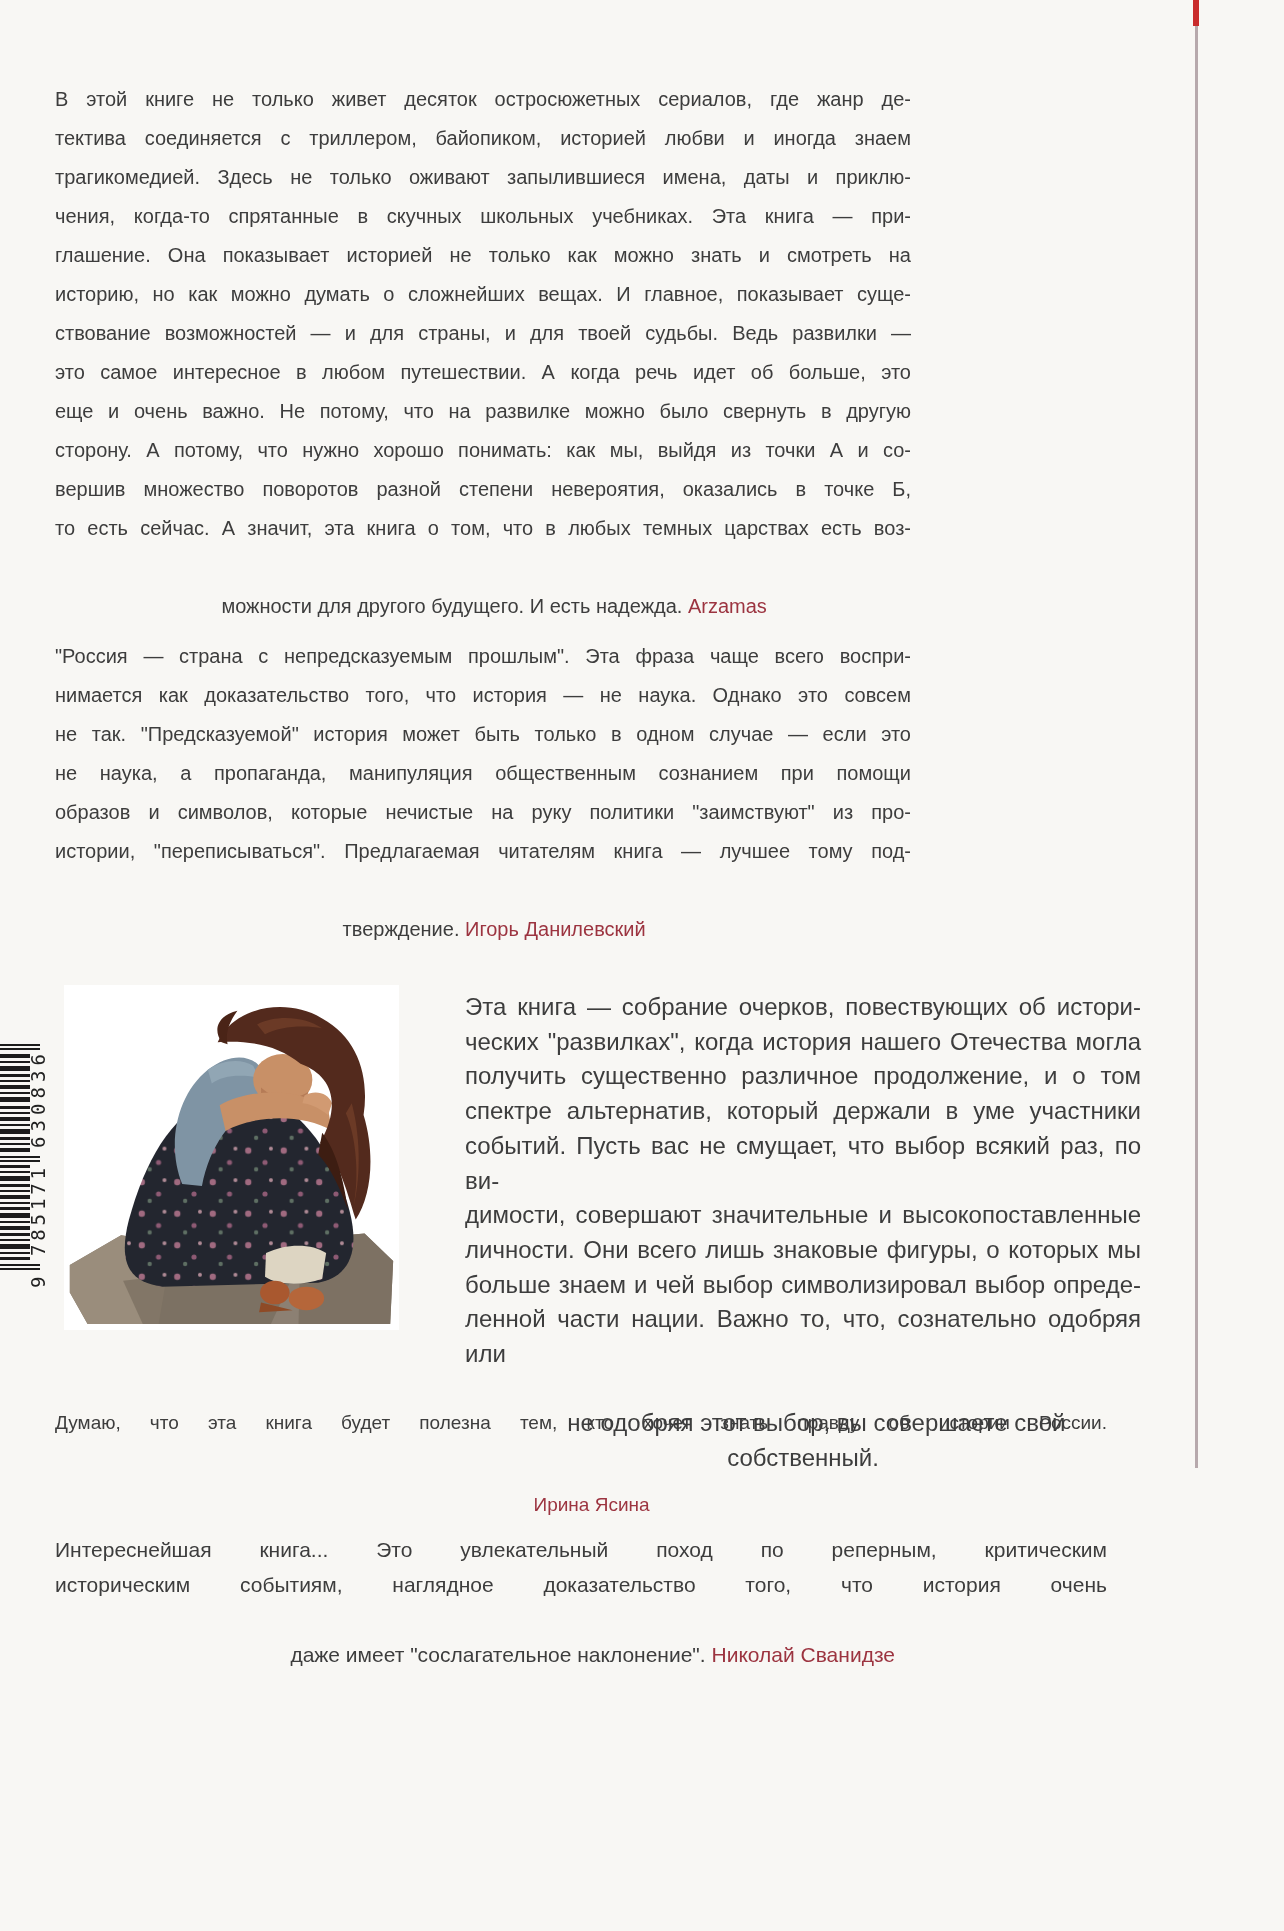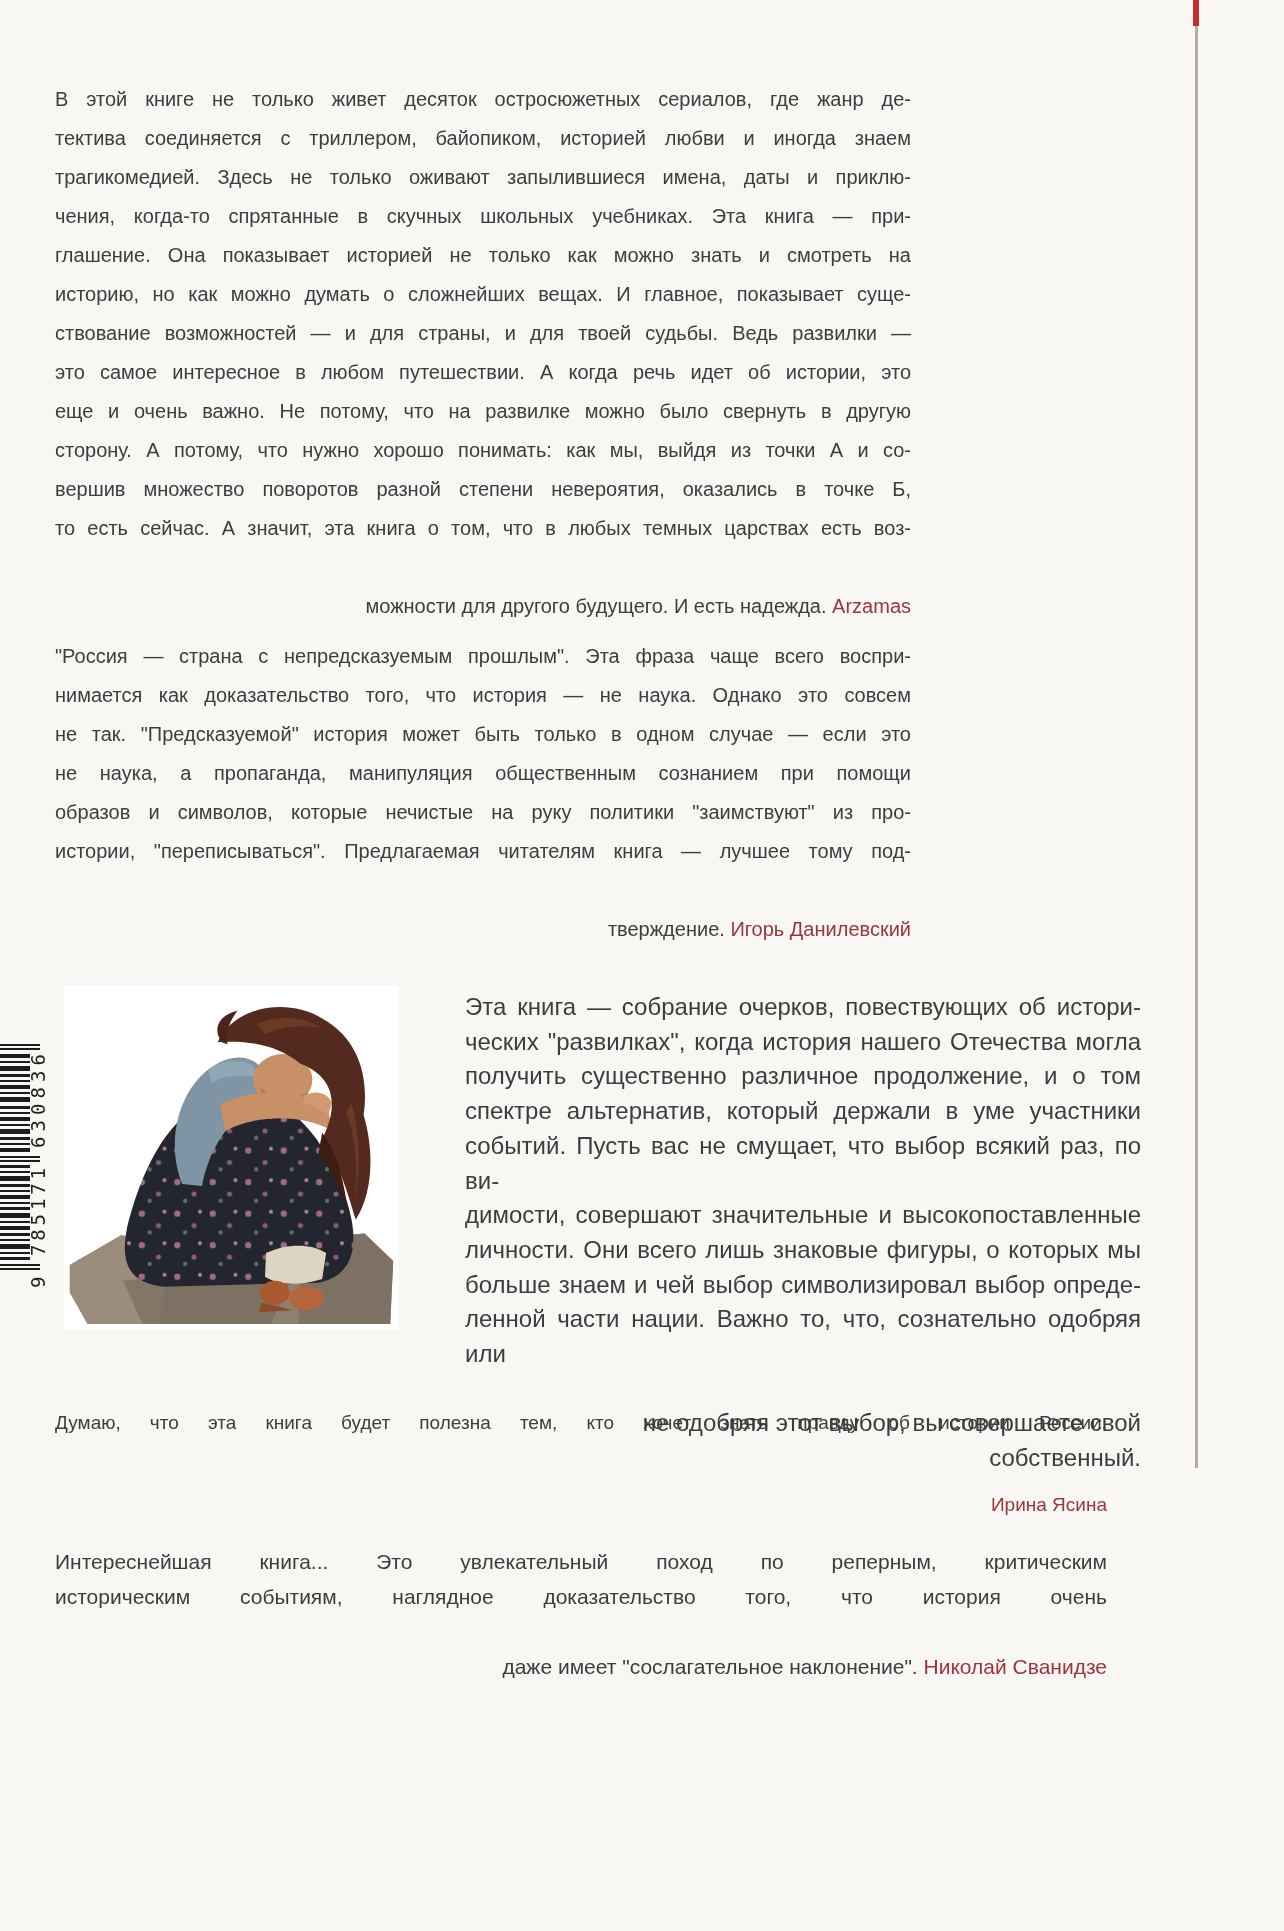--- a/index.html
+++ b/index.html
@@ -6,29 +6,29 @@
   body {
     width:1284px; height:1931px; position:relative;
     background:#f8f7f4;
     font-family:"Liberation Sans","DejaVu Sans",sans-serif;
     color:#3d3d3d;
     overflow:hidden;
   }
   .sec { position:absolute; }
   .ln { white-space:pre-wrap; }
   .jl { text-align:justify; text-align-last:justify; }
-  .tailln { text-align:right; }
+  .tailln { text-align:center; }
   .name { color:#9c3440; }
 
   
   #p1 { left:55px; top:80px;  width:856px;  font-size:20px;  line-height:39px; }
   #p2 { left:55px; top:637px; width:856px;  font-size:20px;  line-height:39px; }
   #annot { left:430px; top:990px; width:676px; font-size:24px; line-height:34.7px;margin-left:35px; }
   #q3 { left:55px; top:1402px; width:1052px; font-size:19px; line-height:41px; }
-  #q4 { left:55px; top:1532px; width:1052px; font-size:21px; line-height:35px;margin-top:12px; }
+  #q4 { left:55px; top:1532px; width:1052px; font-size:21px; line-height:35px; }
 
   
   #painting { left:63px; top:985px; width:337px; height:345px; }
   #painting svg { display:block; width:100%; height:100%; }
 
   
   #barcode { left:0; top:1040px; width:46px; height:250px; }
   .barcode-inner {
     position:absolute; left:0; top:0; width:250px; height:46px;
     transform-origin:0 0;
@@ -45,21 +45,21 @@
 
 <div class="sec" id="p1">
   <div>
       <div class="ln jl">В этой книге не только живет десяток остросюжетных сериалов, где жанр де-</div>
       <div class="ln jl">тектива соединяется с триллером, байопиком, историей любви и иногда знаем</div>
       <div class="ln jl">трагикомедией. Здесь не только оживают запылившиеся имена, даты и приклю-</div>
       <div class="ln jl">чения, когда-то спрятанные в скучных школьных учебниках. Эта книга — при-</div>
       <div class="ln jl">глашение. Она показывает историей не только как можно знать и смотреть на</div>
       <div class="ln jl">историю, но как можно думать о сложнейших вещах. И главное, показывает суще-</div>
       <div class="ln jl">ствование возможностей — и для страны, и для твоей судьбы. Ведь развилки —</div>
-      <div class="ln jl">это самое интересное в любом путешествии. А когда речь идет об истории, это</div>
+      <div class="ln jl">это самое интересное в любом путешествии. А когда речь идет об больше, это</div>
       <div class="ln jl">еще и очень важно. Не потому, что на развилке можно было свернуть в другую</div>
       <div class="ln jl">сторону. А потому, что нужно хорошо понимать: как мы, выйдя из точки А и со-</div>
       <div class="ln jl">вершив множество поворотов разной степени невероятия, оказались в точке Б,</div>
       <div class="ln jl">то есть сейчас. А значит, эта книга о том, что в любых темных царствах есть воз-</div>
     </div>
   <div class="ln tailln">
     <span class="tail-text">можности для другого будущего. И есть надежда. </span><span class="name">Arzamas</span>
   </div>
 </div>
 

